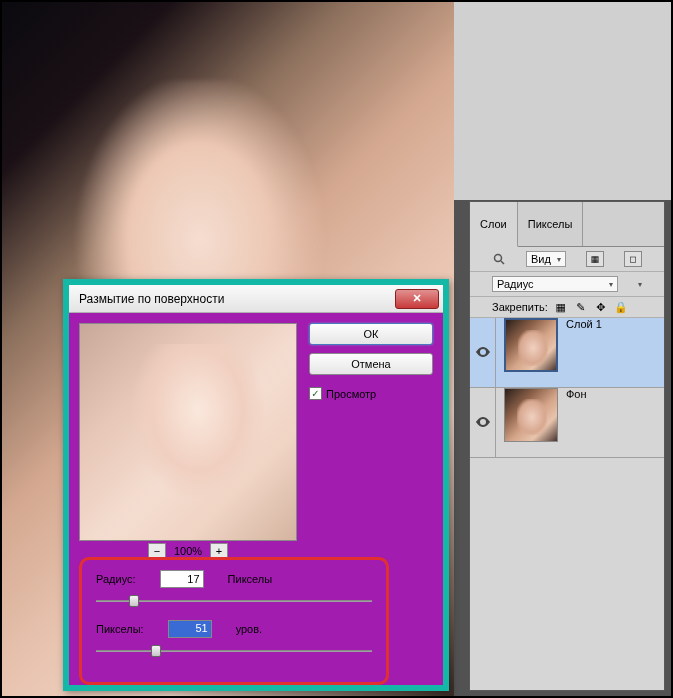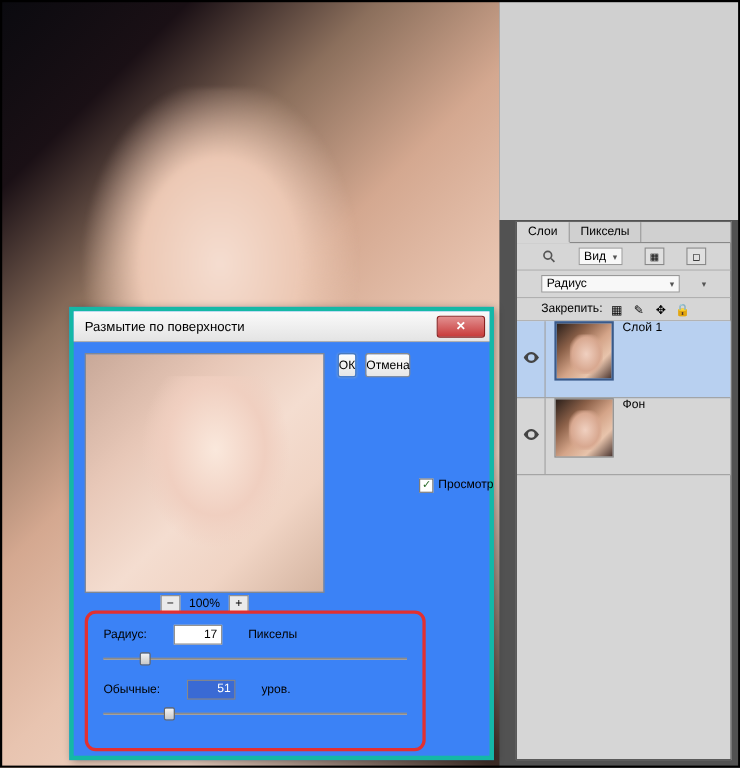--- a/index.html
+++ b/index.html
@@ -2,49 +2,49 @@
 <html><head>
 <meta charset="utf-8">
 <style>
 *{box-sizing:border-box;margin:0;padding:0;font-family:Tahoma,Arial,sans-serif;font-size:11px}
 body{background:#525252;width:673px;height:698px;position:relative;overflow:hidden}
 .canvas-area{position:absolute;left:0;top:0;width:454px;height:698px;background:linear-gradient(135deg,#0a0a0f 0,#1a1015 15%,#8b6f5c 30%,#d4a890 45%,#e8c4b0 60%,#f0d4c4 75%,#3a2a24 100%);overflow:hidden}
 .canvas-area::before{content:'';position:absolute;left:40px;top:80px;width:320px;height:400px;background:radial-gradient(ellipse 180px 240px at 50% 40%,#f5ddd0 0,#ecc8b4 40%,transparent 70%);filter:blur(2px)}
 .right-gray{position:absolute;left:454px;top:0;width:219px;height:200px;background:#d0d0d0}
 .layers-panel{position:absolute;left:469px;top:201px;width:196px;height:490px;background:#d6d6d6;border:1px solid #5a5a5a}
 .tabs{display:flex;background:#d0d0d0;border-bottom:1px solid #888}
-.tab{padding:3px 10px;cursor:pointer;border-right:1px solid #999}
+.tab{padding:16px 10px;cursor:pointer;border-right:1px solid #999}
 .tab.active{background:#d6d6d6;border-bottom:1px solid #d6d6d6;margin-bottom:-1px}
 .panel-row{display:flex;align-items:center;padding:4px 22px;gap:20px;border-bottom:1px solid #b0b0b0}
 .search-icn{width:14px;height:14px;display:inline-flex;align-items:center;justify-content:center}
 .search-icn svg{width:12px;height:12px;fill:none;stroke:#555;stroke-width:1.5}
 .dd{flex:1;background:#f8f8f8;border:1px solid #999;padding:1px 4px;display:flex;justify-content:space-between;align-items:center}
 .chev{font-size:8px;color:#555}
 .mini-btn{width:18px;height:16px;background:#e0e0e0;border:1px solid #888;display:inline-flex;align-items:center;justify-content:center;font-size:9px}
 .lock-row{display:flex;align-items:center;padding:3px 22px;gap:6px;border-bottom:1px solid #b0b0b0;font-size:10px}
 .lock-icn{width:14px;height:14px;display:inline-flex;align-items:center;justify-content:center;font-size:11px}
 .layers-stack{background:#d6d6d6}
 .layer-item{display:flex;align-items:flex-start;height:70px;border-bottom:1px solid #a0a0a0}
 .layer-item.sel{background:#b8d0f0}
 .eye-col{width:26px;display:flex;align-items:center;justify-content:center;border-right:1px solid #a0a0a0;height:100%}
 .eye-icn svg{width:14px;height:10px;fill:#444}
 .thumb{width:54px;height:54px;margin:0 8px;border:2px solid #3a5a8a;background:linear-gradient(135deg,#2a1f1a 0,#8b6048 30%,#d4a488 55%,#e8c4ac 75%,#4a3530 100%);position:relative}
 .thumb.bg{border:1px solid #888}
 .thumb::after{content:'';position:absolute;left:12px;top:10px;width:30px;height:36px;background:radial-gradient(ellipse,#f0d0c0 0,#d8a890 60%,transparent 80%)}
 .layer-name{flex:1}
 
-.dialog{position:absolute;left:63px;top:279px;width:386px;height:412px;background:#3b82f6;border:4px solid #14b8a6;box-shadow:2px 2px 8px rgba(0,0,0,.4)}
+.dialog{position:absolute;left:63px;top:279px;width:386px;height:412px;background:#a21caf;border:6px solid #14b8a6;box-shadow:2px 2px 8px rgba(0,0,0,.4)}
 .titlebar{height:28px;background:linear-gradient(#fafafa,#e4e4e4);border-bottom:1px solid #b0b0b0;display:flex;align-items:center;padding:0 0 0 10px}
 .titlebar-title{flex:1;font-size:12px}
 .close-btn{width:44px;height:20px;background:linear-gradient(#e29090,#c83a3a);border:1px solid #8a2020;border-radius:3px;display:flex;align-items:center;justify-content:center;margin-right:4px}
 .close-x{color:#fff;font-weight:bold;font-size:11px}
 .dlg-body{display:flex;padding:10px;gap:12px}
 .preview{width:218px;height:218px;border:1px solid #888;background:linear-gradient(135deg,#c8a898 0,#e8c8b8 30%,#f4ddd0 55%,#f0d4c4 75%,#d4b4a0 100%);position:relative;overflow:hidden}
 .preview::after{content:'';position:absolute;left:30px;top:20px;width:160px;height:190px;background:radial-gradient(ellipse 90px 120px at 55% 35%,#fae8dc 0,#f0cfc0 50%,transparent 75%)}
-.ctrls{flex:1;display:flex;flex-direction:row;gap:8px}
+.ctrls{flex:1;display:flex;flex-direction:column;gap:8px}
 .btn{height:22px;background:linear-gradient(#fdfdfd,#e6e6e6);border:1px solid #8a8a8a;border-radius:3px;display:flex;align-items:center;justify-content:center}
 .btn.primary{border:1px solid #4a7abc;box-shadow:0 0 2px #6a9ae0}
 .chk-row{display:flex;align-items:center;gap:4px;margin-top:4px}
 .chk{width:13px;height:13px;border:1px solid #707070;background:#fff;display:inline-flex;align-items:center;justify-content:center;font-size:10px;color:#2a6a2a}
 .zoom-row{display:flex;align-items:center;justify-content:center;gap:8px;margin-top:2px}
 .zoom-btn{width:18px;height:16px;border:1px solid #888;background:#eaeaea;display:flex;align-items:center;justify-content:center}
 .callout{position:absolute;left:10px;top:272px;width:310px;height:128px;border:3px solid #e23030;border-radius:10px;padding:10px 14px}
 .slider-group{margin-bottom:12px}
 .slider-label-row{display:flex;align-items:center;gap:24px;margin-bottom:6px}
 .num-input{width:44px;height:18px;border:1px solid #888;background:#fff;padding:1px 3px;text-align:right}
@@ -147,21 +147,21 @@
         <input class="num-input" value="17" style="">
         <span>Пикселы</span>
       </div>
       <div class="slider-track">
         <div class="track-line"></div>
         <div class="slider-thumb" style="left:12%"></div>
       </div>
     </div>
     <div class="slider-group">
       <div class="slider-label-row">
-        <span>Обычные:</span>
+        <span>Пикселы:</span>
         <span class="num-input sel">51</span>
         <span>уров.</span>
       </div>
       <div class="slider-track">
         <div class="track-line"></div>
         <div class="slider-thumb" style="left:20%"></div>
       </div>
     </div>
   </div>
 </div>

